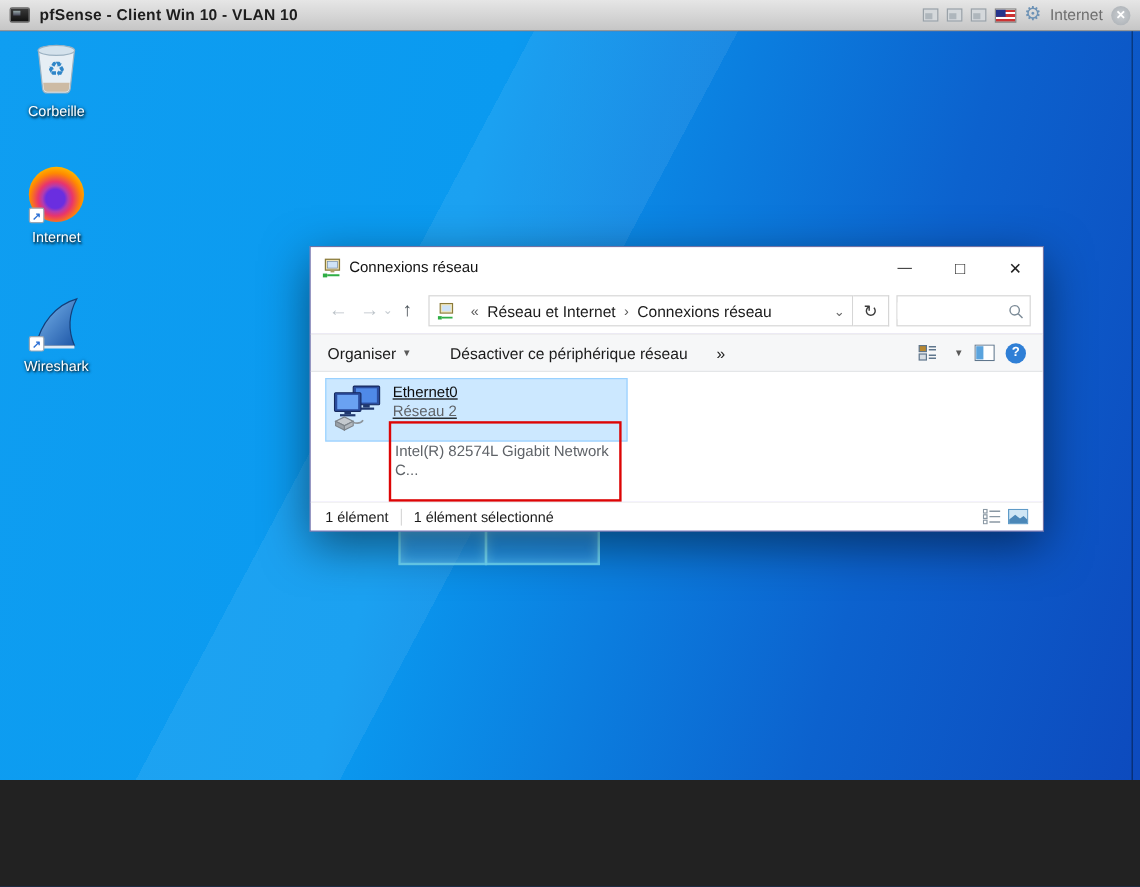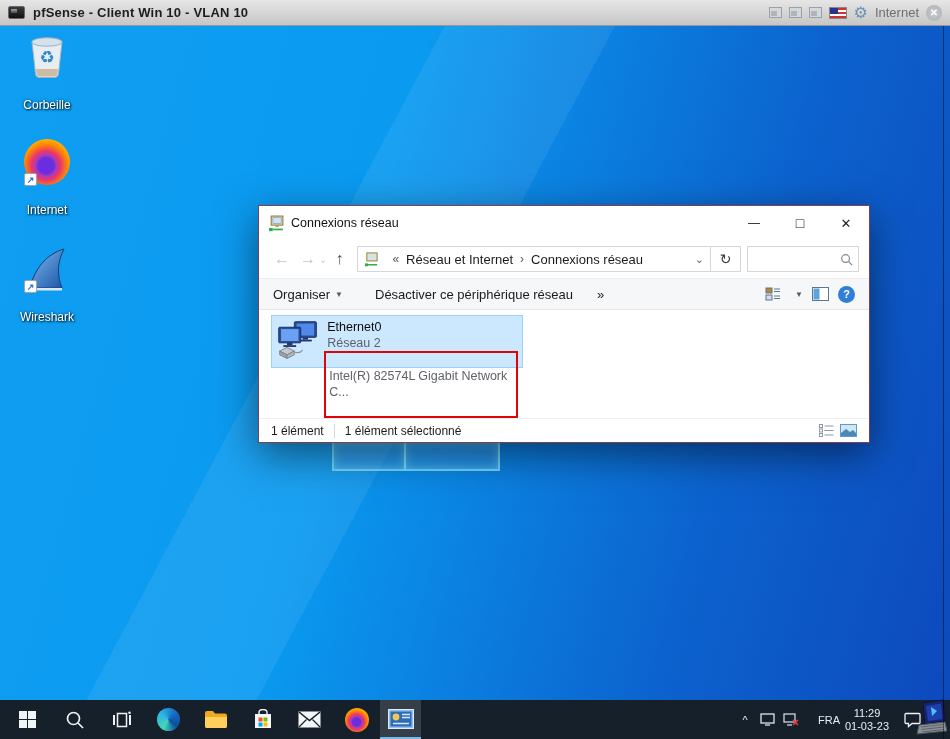--- a/index.html
+++ b/index.html
@@ -1,17 +1,17 @@
 <!DOCTYPE html>
 <html><head>
 <meta charset="utf-8">
 <style>
   html,body{margin:0;padding:0;background:#222;}
   *{box-sizing:border-box;font-family:"Liberation Sans",sans-serif;}
-  .screen{position:relative;width:950px;height:739px;overflow:hidden;background:#0c54c4;}
+  .screen{position:relative;width:950px;height:650px;overflow:hidden;background:#0c54c4;}
 
   
   .vm-bar{position:absolute;left:0;top:0;width:950px;height:26px;
     background:linear-gradient(#e6e6e6,#c6c6c6);border-bottom:1px solid #979797;
     display:flex;align-items:center;padding:0 8px;z-index:20;}
   .vm-icon{width:17px;height:13px;background:linear-gradient(#3a3a3a,#111);
     border:1px solid #666;border-radius:2px;margin-right:8px;position:relative;}
   .vm-icon::after{content:"";position:absolute;left:2px;top:2px;right:7px;bottom:5px;
     background:linear-gradient(#9aa,#445);}
   .vm-title{font-size:13px;font-weight:700;color:#1d1d1d;letter-spacing:.2px;}
@@ -32,30 +32,30 @@
   .beam{position:absolute;left:0;top:0;width:100%;height:100%;pointer-events:none;
     background:linear-gradient(118deg,rgba(255,255,255,0) 34%,rgba(255,255,255,.07) 34%,rgba(255,255,255,.07) 47%,rgba(255,255,255,0) 47%);}
   .logo-frag{position:absolute;left:332px;top:415px;display:flex;}
   .logo-pane{border:2px solid rgba(120,228,255,.85);background:rgba(80,170,245,.38);
     box-shadow:inset 0 0 10px rgba(140,230,255,.5);}
   .logo-pane.p1{width:74px;height:30px;}
   .logo-pane.p2{width:96px;height:30px;margin-left:-2px;}
 
   .dicon{position:absolute;width:94px;text-align:center;}
   .dicon .img{width:48px;height:48px;margin:0 auto;position:relative;}
-  .dicon .lbl{margin-top:16px;font-size:12px;color:#fff;
+  .dicon .lbl{margin-top:4px;font-size:12px;color:#fff;
     text-shadow:1px 1px 2px rgba(0,0,0,.85),0 0 3px rgba(0,0,0,.6);}
   .shortcut{position:absolute;left:1px;bottom:1px;width:13px;height:13px;background:#fff;
     border:1px solid #9aa7b3;border-radius:2px;color:#2b6fd4;font-size:9px;font-weight:700;
     display:flex;align-items:center;justify-content:center;}
   .ff-circle{width:46px;height:46px;margin:1px auto;border-radius:50%;
     background:radial-gradient(circle at 48% 58%,#6a2ee0 0 22%,#b13bb0 30%,#e9356b 40%,#ff8a00 60%,#ffc400 80%,#ff9400 100%);}
 
   
-  .win{position:absolute;left:258px;top:205px;width:612px;height:238px;background:#ef4444;
+  .win{position:absolute;left:258px;top:205px;width:612px;height:238px;background:#c4b5fd;
     border:1px solid rgba(40,60,90,.55);box-shadow:0 12px 38px rgba(0,0,0,.5);z-index:10;
     display:flex;flex-direction:column;}
   .win-title{height:34px;display:flex;align-items:center;padding-left:9px;background:#fff;}
   .win-title .t{font-size:12.5px;color:#111;margin-left:6px;}
   .win-ctrls{margin-left:auto;display:flex;height:100%;}
   .wbtn{width:46px;height:100%;display:flex;align-items:center;justify-content:center;
     font-size:12px;color:#222;}
   .win-nav{height:38px;display:flex;align-items:center;padding:0 10px;background:#fff;}
   .nav-arrow{font-size:16px;margin:0 5px;color:#bcc3c9;}
   .nav-arrow.up{color:#474f56;margin-left:8px;}
@@ -73,21 +73,21 @@
     display:flex;align-items:center;padding:12px 14px;font-size:13px;color:#1b1b1b;}
   .tb-caret{font-size:8px;color:#5a5a5a;margin-left:5px;}
   .tb-action{margin-left:32px;}
   .tb-over{margin-left:24px;font-size:13px;color:#1b1b1b;}
   .tb-right{margin-left:auto;display:flex;align-items:center;gap:9px;}
   .help-btn{width:17px;height:17px;border-radius:50%;background:#2f7fd6;color:#fff;font-size:11px;
     font-weight:700;display:flex;align-items:center;justify-content:center;}
   .content{flex:1;position:relative;background:#fff;}
   .tile{position:absolute;left:12px;top:5px;width:252px;height:53px;background:#cce8ff;
     border:1px solid #99d1ff;display:flex;padding:3px 4px;}
-  .tile .txt{margin-left:9px;font-size:12.5px;line-height:15.5px;padding-top:1px;}
+  .tile .txt{margin-left:9px;font-size:12.5px;line-height:15.5px;padding-top:1px;text-decoration:underline;}
   .tile .l1{color:#0b0b0b;}
   .tile .l2{color:#5f6368;}
   .redbox{display:inline-block;border:2px solid #dd0505;padding:16px 3px;margin-left:-3px;color:#5f6368;}
   .statusbar{height:24px;border-top:1px solid #efefef;display:flex;align-items:center;
     padding:0 12px;font-size:12px;color:#1b1b1b;background:#fff;}
   .st-div{width:1px;height:14px;background:#d8d8d8;margin:0 10px;}
   .st-right{margin-left:auto;display:flex;gap:6px;align-items:center;}
 
   
   .taskbar{position:absolute;left:0;top:700px;width:950px;height:39px;background:#16202a;z-index:15;}

